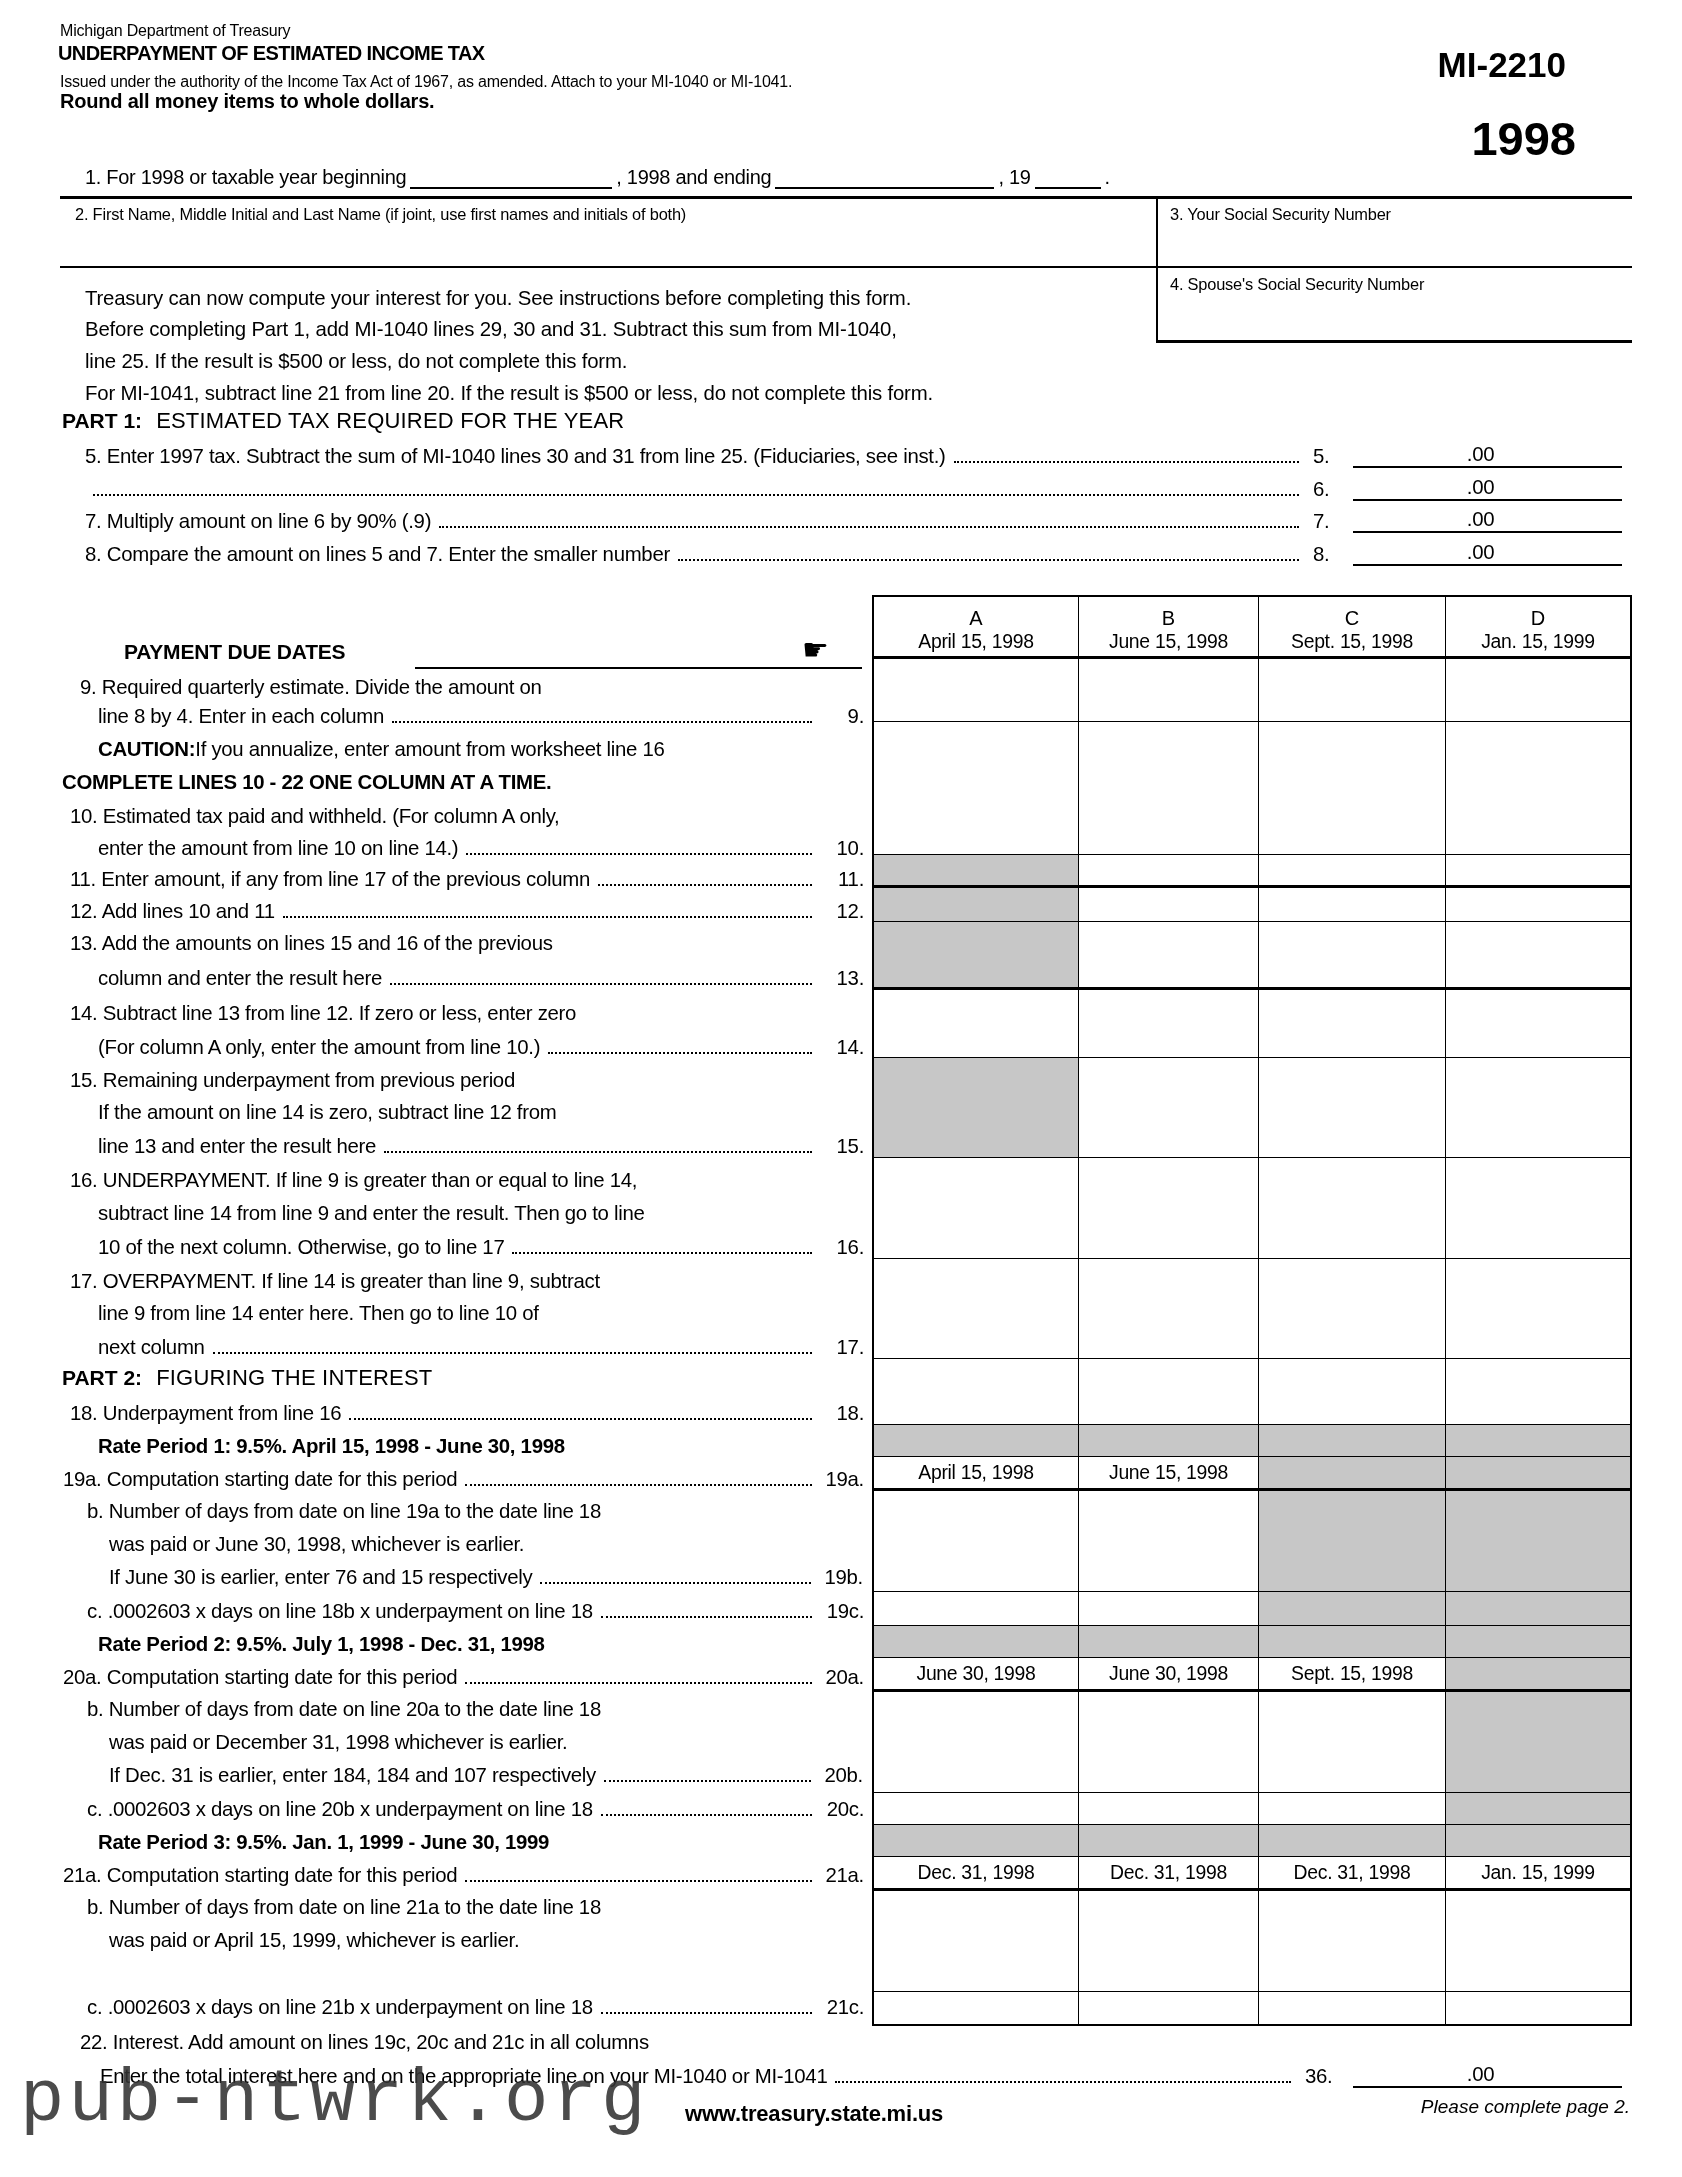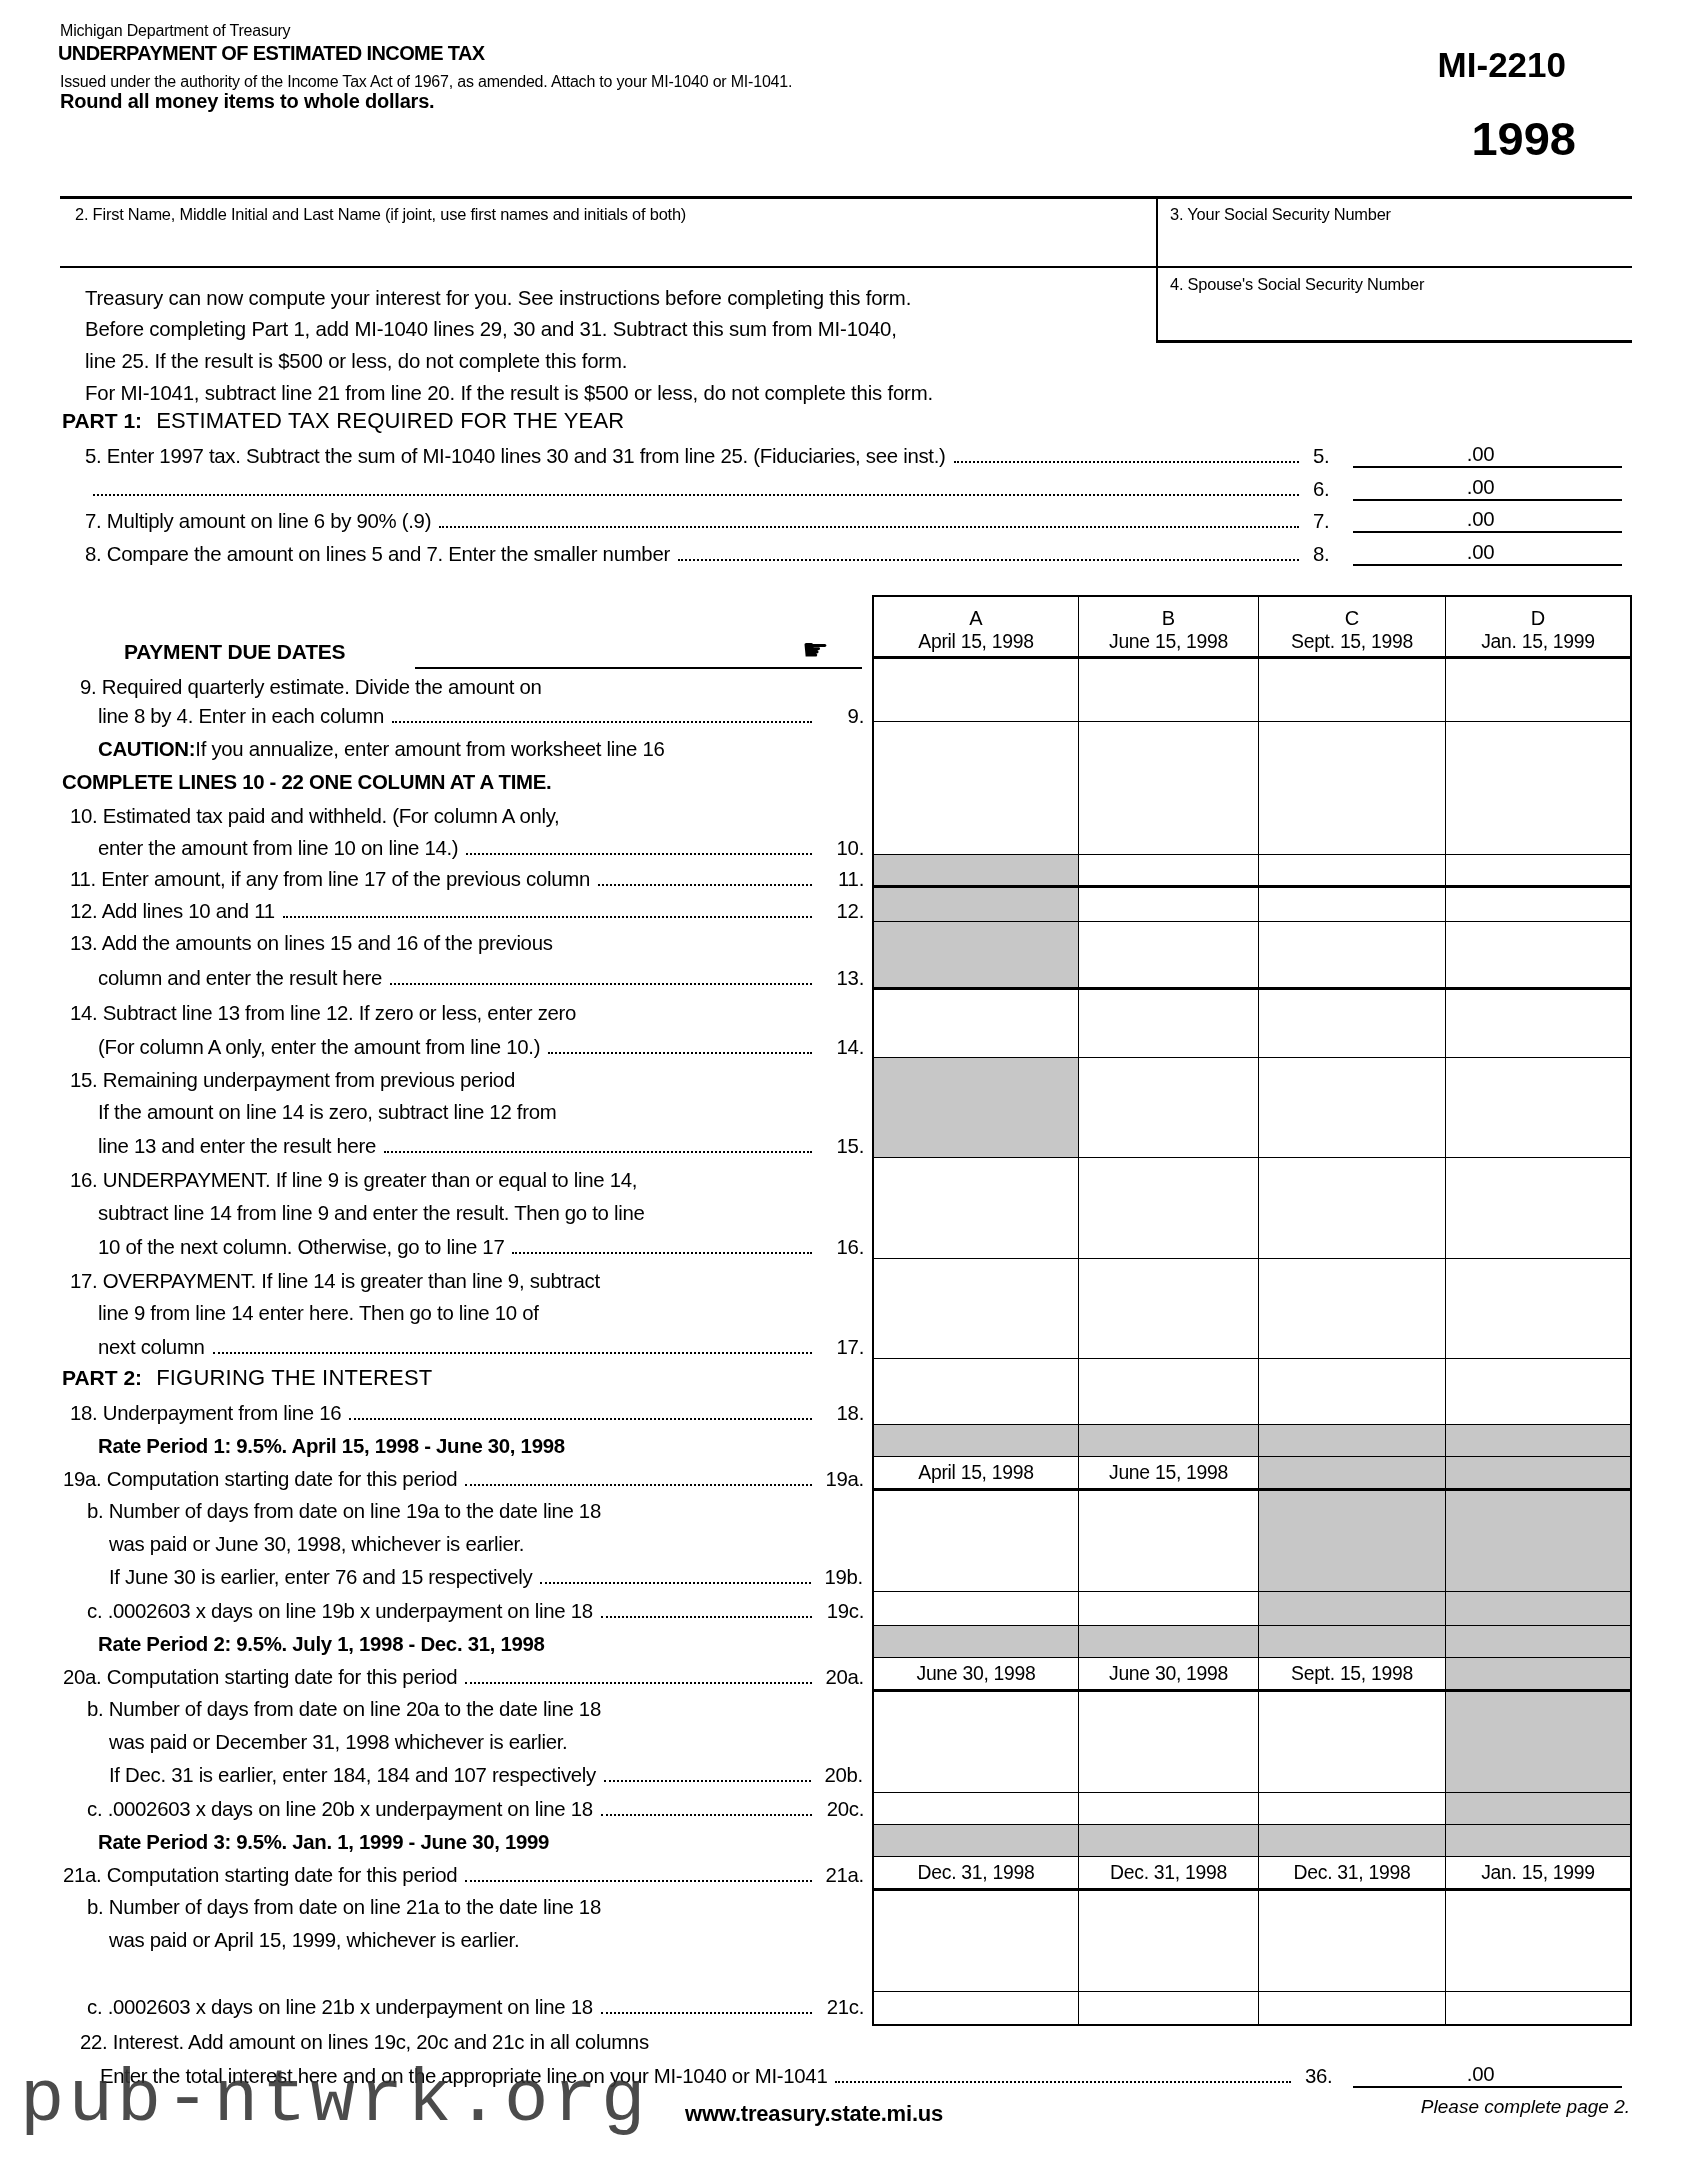--- a/index.html
+++ b/index.html
@@ -59,20 +59,29 @@
 
 <div class="page">
 
   <div class="abs agency" style="left:60px;top:22px">Michigan Department of Treasury</div>
   <div class="abs title" style="left:58px;top:42px">UNDERPAYMENT OF ESTIMATED INCOME TAX</div>
   <div class="abs subtitle" style="left:60px;top:73px">Issued under the authority of the Income Tax Act of 1967, as amended. Attach to your MI-1040 or MI-1041.</div>
   <div class="abs roundnote" style="left:60px;top:90px">Round all money items to whole dollars.</div>
   <div class="abs formnum" style="right:117px;top:45px">MI-2210</div>
   <div class="abs formyear" style="right:107px;top:111px">1998</div>
 
+  <div class="ln" style="left:85px;top:165px;font-size:20px">
+    <span>1.  For 1998 or taxable year beginning</span>
+    <span class="blank" style="width:202px;margin:0 4px"></span>
+    <span>, 1998 and ending</span>
+    <span class="blank" style="width:219px;margin:0 4px"></span>
+    <span>, 19</span>
+    <span class="blank" style="width:66px;margin:0 4px"></span>
+    <span>.</span>
+  </div>
 
   <div class="hline" style="left:60px;top:196px;width:1572px;height:3px"></div>
   <div class="hline" style="left:60px;top:266px;width:1572px;height:2px"></div>
   <div class="hline" style="left:1156px;top:196px;width:2px;height:146px"></div>
   <div class="hline" style="left:1156px;top:340px;width:476px;height:3px"></div>
 
   <div class="abs" style="left:60px;top:198px;width:1096px;height:66px">
     <div class="boxlabel" style="padding:7px 0 0 15px">2. First Name, Middle Initial and Last Name (if joint, use first names and initials of both)</div>
   </div>
   <div class="abs" style="left:1158px;top:198px;width:472px;height:66px">
@@ -378,21 +387,21 @@
     </div>
   <div class="ln" style="left:109px;top:1532px">
       <span>was paid or June 30, 1998, whichever is earlier.</span>
     </div>
   <div class="ln" style="left:109px;top:1565px;width:754px">
       <span>If June 30 is earlier, enter 76 and 15 respectively</span>
       <span class="ldr"></span>
       <span class="num">19b.</span>
     </div>
   <div class="ln" style="left:87px;top:1599px;width:777px">
-      <span>c. .0002603 x days on line 19b x underpayment on line 18</span>
+      <span>c. .0002603 x days on line 18b x underpayment on line 18</span>
       <span class="ldr"></span>
       <span class="num">19c.</span>
     </div>
   <div class="ln b" style="left:98px;top:1632px">
       <span>Rate Period 2:  9.5%. July 1, 1998 - Dec. 31, 1998</span>
     </div>
   <div class="ln" style="left:63px;top:1665px;width:801px">
       <span>20a. Computation starting date for this period</span>
       <span class="ldr"></span>
       <span class="num">20a.</span>

